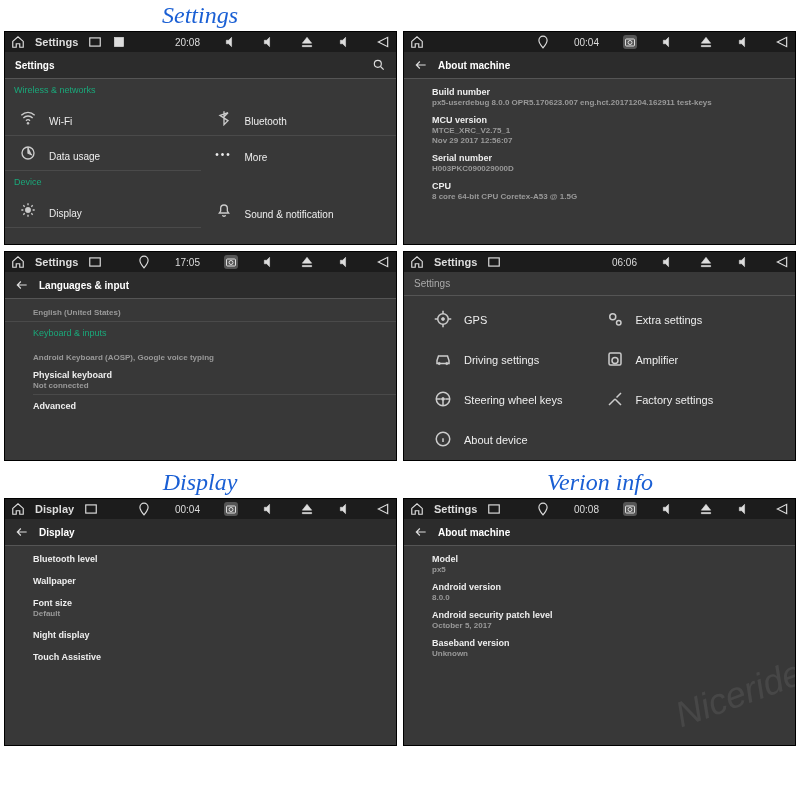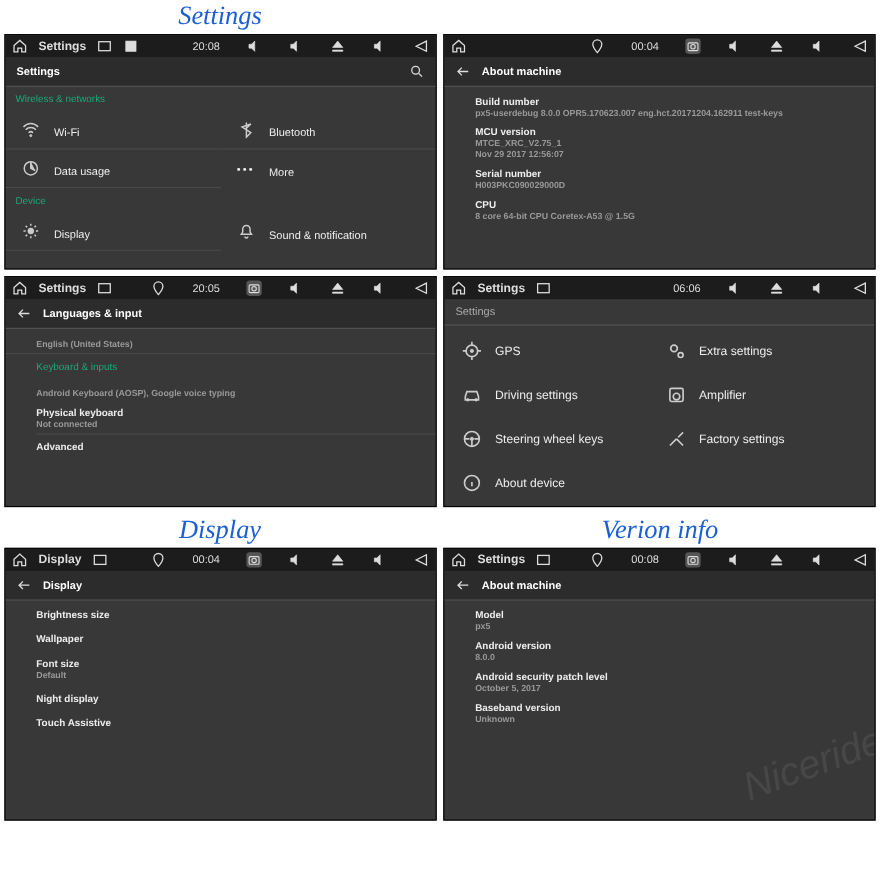--- a/index.html
+++ b/index.html
@@ -37,21 +37,21 @@
   .two-col { display: flex; flex-wrap: wrap; }
   .two-col .item { width: 50%; align-items: flex-end; }
 
   
   .about { padding: 4px 0 0 28px; font-weight: bold; }
   .about .block { padding: 4px 0; }
   .about .k { color: #eee; font-size: 9px; }
   .about .v { color: #999; font-size: 8px; margin-top: 1px; }
 
   
-  .gridlist { display: flex; flex-wrap: wrap; padding: 4px 10px; }
+  .gridlist { display: flex; flex-wrap: wrap; padding: 4px 24px; }
   .gridlist .gitem { width: 50%; display: flex; align-items: center; gap: 10px; padding: 10px 6px; color: #eee; font-size: 11px; }
   .gridlist .gitem .ic { width: 20px; height: 20px; }
   .gridlist .gitem .ic svg { width: 18px; height: 18px; fill: #ccc; stroke: #ccc; }
   .phead { padding: 6px 10px; color: #aaa; font-size: 10px; border-bottom: 1px solid #555; }
 
   .watermark {
     position: absolute; right: -10px; bottom: 30px;
     transform: rotate(-20deg);
     color: rgba(255,255,255,0.08); font-size: 36px; font-style: italic;
     pointer-events: none;
@@ -278,21 +278,21 @@
                 <rect x="3" y="5" width="18" height="14" fill="none" stroke-width="2"></rect>
               </svg>
             </span>
         </div>
         <div class="right">
           <span class="ico">
               <svg viewBox="0 0 24 24">
                 <path d="M12 2a7 7 0 00-7 7c0 5 7 13 7 13s7-8 7-13a7 7 0 00-7-7z" fill="none" stroke-width="2"></path>
               </svg>
             </span>
-          <span>20:05</span>
+          <span>17:05</span>
           <span class="ico" style="background:#555;border-radius:3px;padding:1px">
               <svg viewBox="0 0 24 24">
                 <rect x="3" y="6" width="18" height="14" rx="2" fill="none" stroke-width="2"></rect>
                 <circle cx="12" cy="13" r="4" fill="none" stroke-width="2"></circle>
               </svg>
             </span>
           <span class="ico">
               <svg viewBox="0 0 24 24">
                 <path d="M4 9v6h4l5 5V4L8 9H4z"></path>
               </svg>
@@ -500,21 +500,21 @@
       <div class="subhead">
         <span class="ico back">
             <svg viewBox="0 0 24 24">
               <path d="M20 12H4M10 6l-6 6 6 6" fill="none" stroke-width="2"></path>
             </svg>
           </span>
         <span class="lbl">Display</span>
       </div>
       <div class="about">
         <div class="block">
-            <div class="k">Brightness size</div>
+            <div class="k">Bluetooth level</div>
           </div>
         <div class="block" style="padding:8px 0">
             <div class="k">Wallpaper</div>
           </div>
         <div class="block">
           <div class="k">Font size</div>
           <div class="v">Default</div>
         </div>
         <div class="block" style="padding:8px 0">
             <div class="k">Night display</div>

